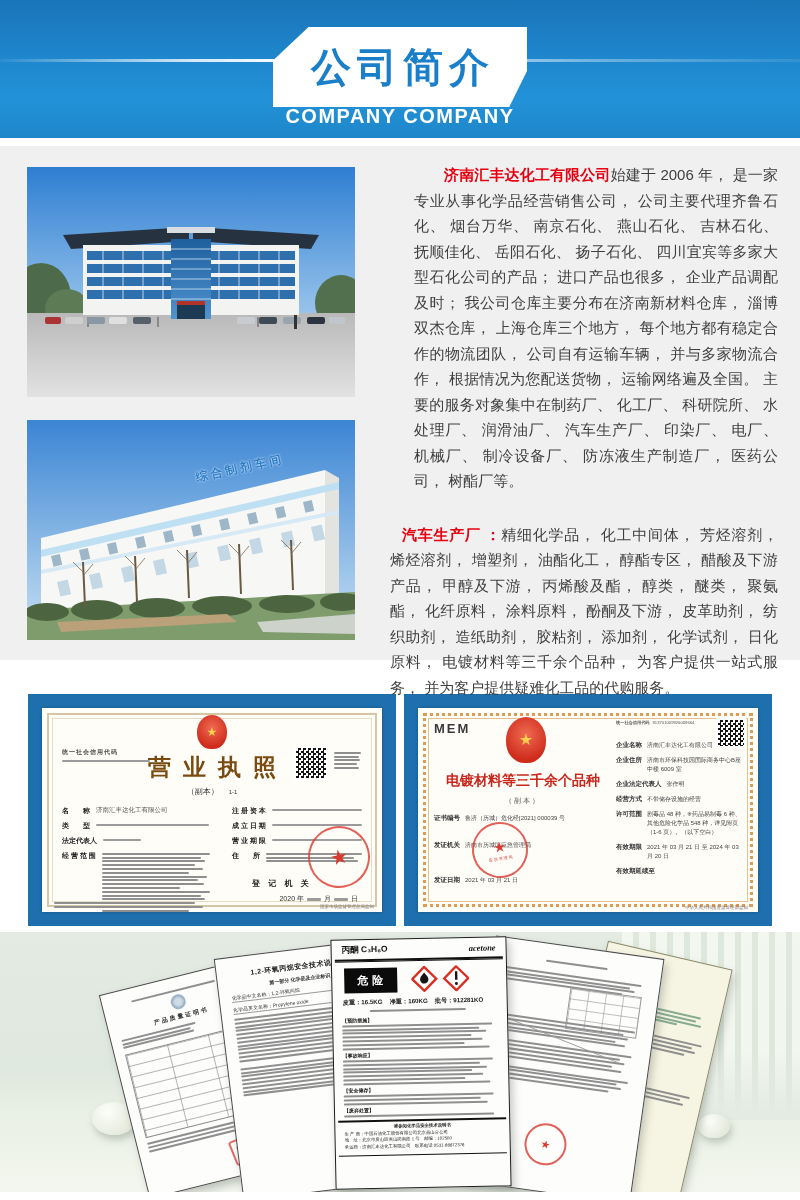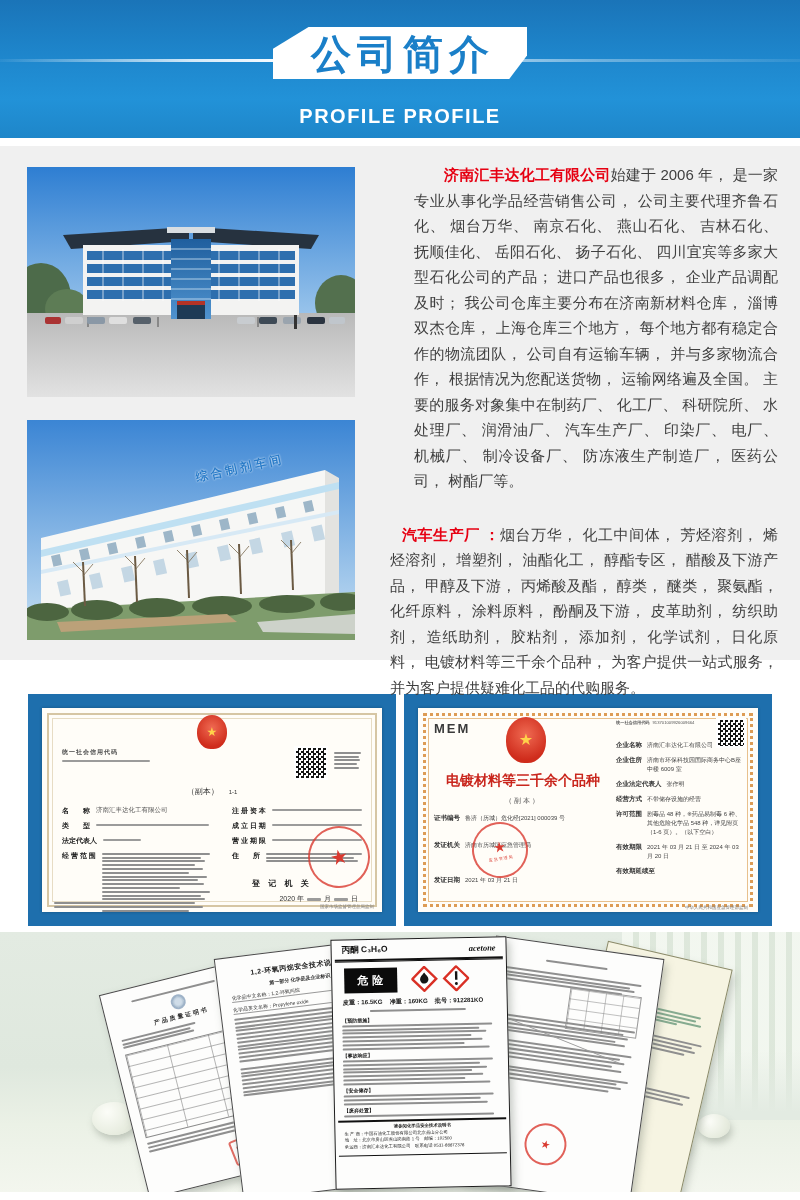--- a/index.html
+++ b/index.html
@@ -4,23 +4,23 @@
 <style>
   html,body{margin:0;padding:0;background:#ffffff;}
   *{box-sizing:border-box;}
   .page{position:relative;width:800px;height:1200px;margin:0 auto;overflow:hidden;
         font-family:"Liberation Sans","DejaVu Sans",sans-serif;background:#fff;}
 
   
   .hero{position:relative;height:146px;background:linear-gradient(180deg,#1a74b8 0%,#1e86cc 40%,#2292d8 72%,#1e86c9 100%);border-bottom:8px solid #fff;}
   .hero-line{position:absolute;left:0;right:0;top:59px;height:3px;
     background:linear-gradient(90deg,rgba(255,255,255,.05) 0%,rgba(230,243,252,.9) 24%,#f4faff 34%,rgba(240,248,255,.8) 52%,rgba(255,255,255,.35) 75%,rgba(255,255,255,.08) 100%);}
-  .hero-badge{position:absolute;left:50%;top:27px;transform:translateX(-50%);width:254px;height:52px;background:#fff;
+  .hero-badge{position:absolute;left:50%;top:27px;transform:translateX(-50%);width:254px;height:80px;background:#fff;
     clip-path:polygon(14% 0,100% 0,100% 55%,93% 100%,0 100%,0 42%);
-    display:flex;justify-content:center;z-index:2;}
+    display:flex;align-items:center;justify-content:center;z-index:2;}
   .hero-badge .t{font-size:40px;font-weight:bold;color:#1a7fc8;letter-spacing:6px;padding-left:6px;white-space:nowrap;}
   .hero-sub{position:absolute;left:0;right:0;top:105px;text-align:center;color:#fff;font-weight:bold;font-size:20px;letter-spacing:1.5px;}
 
   
   .intro{position:relative;height:514px;background:#f0f0f0;}
   .photo{position:absolute;left:27px;width:328px;overflow:hidden;background:#9cc;}
   .photo1{top:21px;height:230px;}
   .photo2{top:274px;height:220px;}
   .photo svg{display:block;}
   .sign{position:absolute;top:40px;left:168px;transform:rotate(-12deg);color:#2a7cc9;font-weight:bold;font-size:12px;letter-spacing:3px;white-space:nowrap;text-shadow:0 0 2px #fff;}
@@ -150,21 +150,21 @@
 </head>
 <body>
 
 <div class="page">
 
   <header class="hero">
     <div class="hero-line"></div>
     <div class="hero-badge">
       <span class="t">公司简介</span>
     </div>
-    <div class="hero-sub">PROFILE PROFILE</div>
+    <div class="hero-sub">COMPANY COMPANY</div>
   </header>
 
   <section class="intro">
 
     <div class="photo photo1">
       <svg width="328" height="230" viewBox="0 0 328 230">
         <defs>
           <linearGradient id="sky1" x1="0" y1="0" x2="0" y2="1">
               <stop offset="0" stop-color="#2e7ed2"></stop>
               <stop offset="1" stop-color="#9cc6ec"></stop>
@@ -310,38 +310,39 @@
             <line x1="212" y1="138" x2="222" y2="126"></line>
           <line x1="264" y1="130" x2="254" y2="120"></line>
             <line x1="264" y1="134" x2="274" y2="122"></line>
         </g>
       </svg>
       <div class="sign">综合制剂车间</div>
     </div>
 
     <div class="intro-text">
       <div class="p1"><span class="red">济南汇丰达化工有限公司</span><span>始建于 2006 年， 是一家专业从事化学品经营销售公司， 公司主要代理齐鲁石化、 烟台万华、 南京石化、 燕山石化、 吉林石化、 抚顺佳化、 岳阳石化、 扬子石化、 四川宜宾等多家大型石化公司的产品； 进口产品也很多， 企业产品调配及时； 我公司仓库主要分布在济南新材料仓库， 淄博双杰仓库， 上海仓库三个地方， 每个地方都有稳定合作的物流团队， 公司自有运输车辆， 并与多家物流合作， 根据情况为您配送货物， 运输网络遍及全国。 主要的服务对象集中在制药厂、 化工厂、 科研院所、 水处理厂、 润滑油厂、 汽车生产厂、 印染厂、 电厂、 机械厂、 制冷设备厂、 防冻液生产制造厂， 医药公司， 树酯厂等。</span></div>
-      <div class="p2"><span class="red">汽车生产厂 ：</span><span>烟台万华， 化工中间体， 芳烃溶剂， 烯烃溶剂， 增塑剂， 油酯化工， 醇酯专区， 醋酸及下游产品， 甲醇及下游， 丙烯酸及酯， 醇类， 醚类， 聚氨酯， 化纤原料， 涂料原料， 酚酮及下游， 皮革助剂， 纺织助剂， 造纸助剂， 胶粘剂， 添加剂， 化学试剂， 日化原料， 电镀材料等三千余个品种， 为客户提供一站式服务， 并为客户提供疑难化工品的代购服务。</span></div>
+      <div class="p2"><span class="red">汽车生产厂 ：</span><span>精细化学品， 化工中间体， 芳烃溶剂， 烯烃溶剂， 增塑剂， 油酯化工， 醇酯专区， 醋酸及下游产品， 甲醇及下游， 丙烯酸及酯， 醇类， 醚类， 聚氨酯， 化纤原料， 涂料原料， 酚酮及下游， 皮革助剂， 纺织助剂， 造纸助剂， 胶粘剂， 添加剂， 化学试剂， 日化原料， 电镀材料等三千余个品种， 为客户提供一站式服务， 并为客户提供疑难化工品的代购服务。</span></div>
     </div>
   </section>
 
   <section class="certs">
 
     <div class="cert-frame">
       <div class="cert">
         <div class="bl-orn"></div>
         <div class="emblem bl-emblem">
             <span class="gold-star">★</span>
           </div>
         <div class="bl-code">
           <div class="lab">统一社会信用代码</div>
           <div class="bars-sm">
               <span class="bar" style="width: 96%;"></span>
             </div>
         </div>
+        <div class="bl-title">营业执照</div>
         <div class="bl-copy">
           <span>（副本）</span><span class="pg">1-1</span>
         </div>
         <div class="qr bl-qr"></div>
         <div class="bl-qrnote bars-xs">
             <span class="bar" style="width: 96%;"></span>
             <span class="bar" style="width: 88%;"></span>
             <span class="bar" style="width: 92%;"></span>
             <span class="bar" style="width: 83%;"></span>
             <span class="bar" style="width: 90%;"></span>

